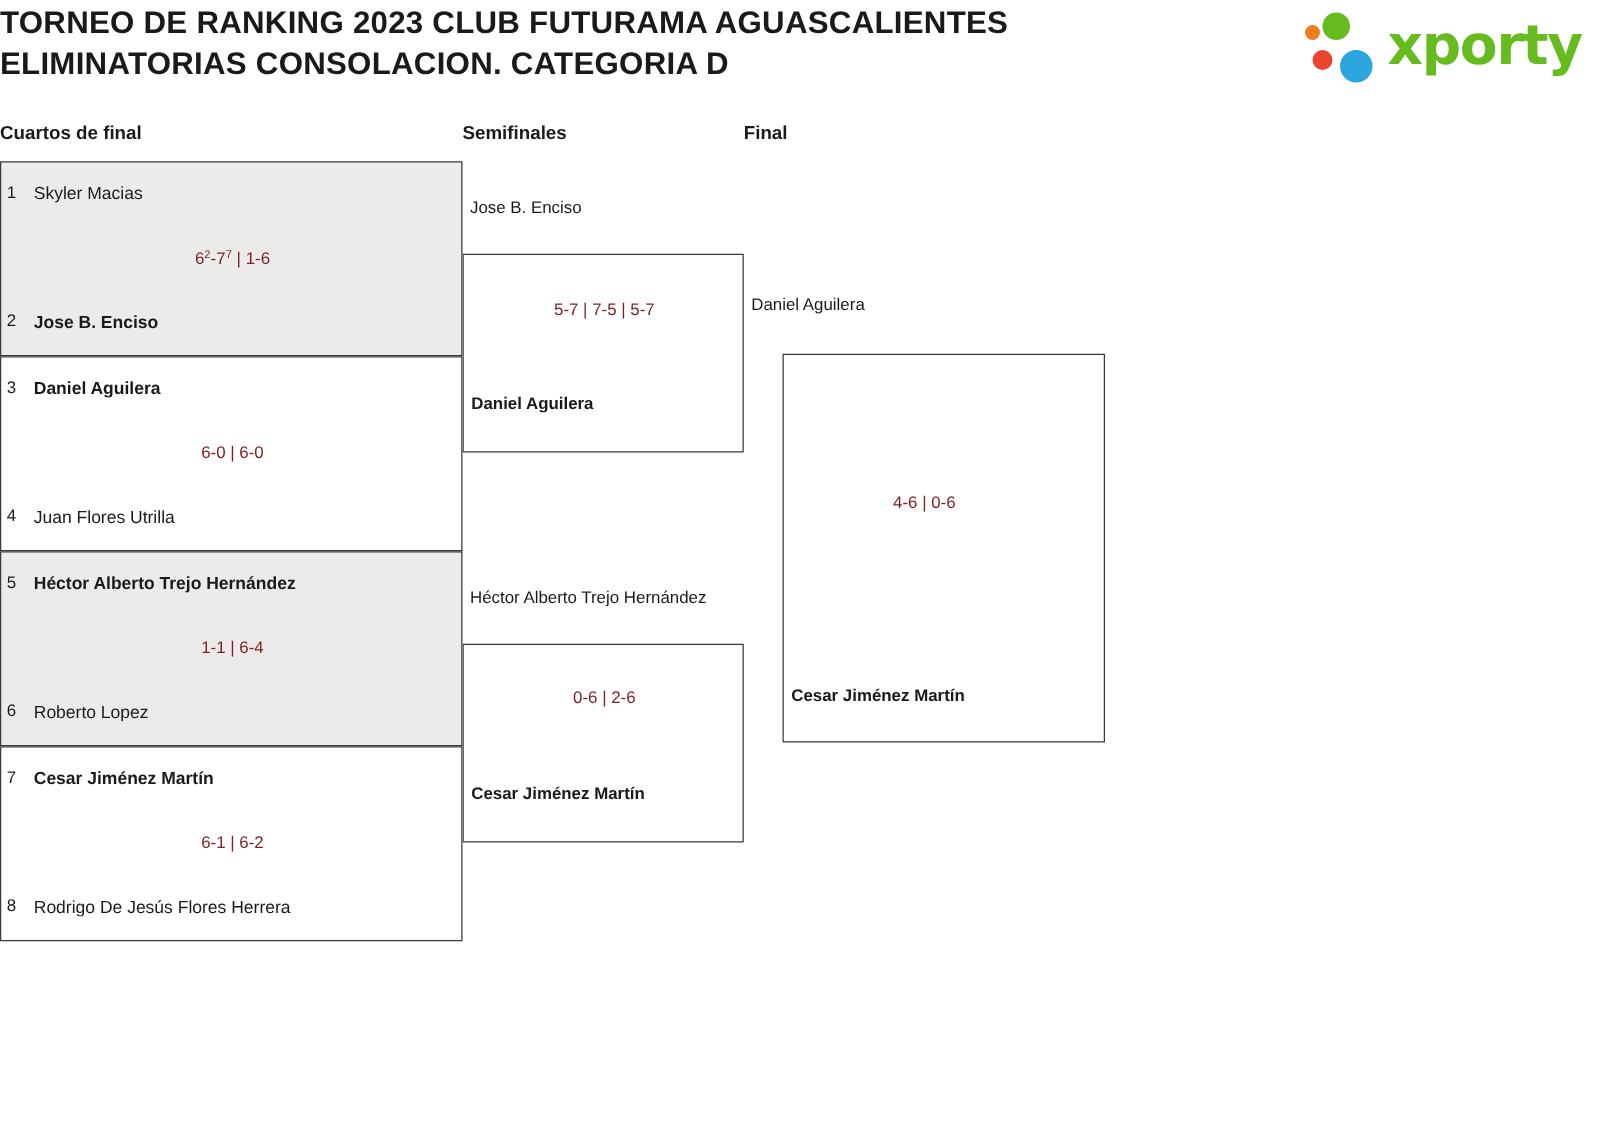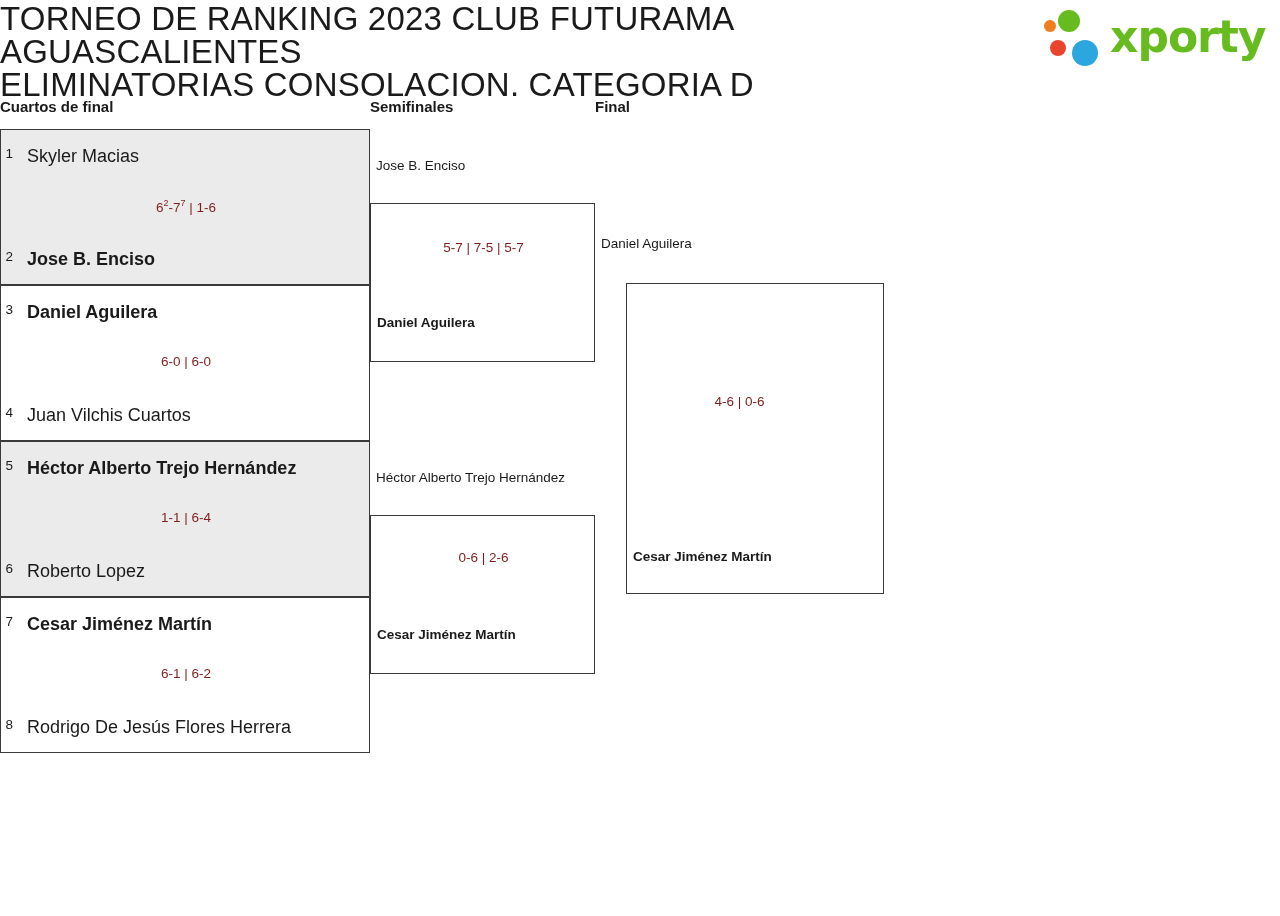--- a/index.html
+++ b/index.html
@@ -22,22 +22,22 @@
     left: 0;
     top: 0;
     width: 1280px;
     height: 78px;
   }
   #tournament-title {
     position: absolute;
     left: 0;
     top: 2px;
     width: 1040px;
-    font-size: 33px;
-    font-weight: normal;
+    font-size: 25px;
+    font-weight: bold;
     line-height: 33px;
     letter-spacing: 0.2px;
     color: #1a1a1a;
     white-space: pre-line;
   }
 
   
   #logo {
     position: absolute;
     right: 6px;
@@ -92,21 +92,21 @@
 
   .seed {
     position: absolute;
     font-size: 13.5px;
     color: #1a1a1a;
     text-align: right;
     width: 16px;
   }
   .player {
     position: absolute;
-    font-size: 18px;
+    font-size: 14px;
     color: #1a1a1a;
     white-space: nowrap;
     overflow: hidden;
   }
   .player.winner { font-weight: bold; }
   .score {
     position: absolute;
     font-size: 13.5px;
     color: #7f1d1d;
     text-align: center;
@@ -153,21 +153,21 @@
   <div class="score" style="left:0px; top:68px; width:370px;">6<sup>2</sup>-7<sup>7</sup> | 1-6</div>
   <div class="seed" style="left:-4px; top:119px;">2</div>
   <div class="player winner" style="left:26px; top:119px; width:330px;">Jose B. Enciso</div>
 </div>
 
 <div class="match plain" style="left:0px; top:285px; width:370px; height:156px;">
   <div class="seed" style="left:-4px; top:16px;">3</div>
   <div class="player winner" style="left:26px; top:16px; width:330px;">Daniel Aguilera</div>
   <div class="score" style="left:0px; top:68px; width:370px;text-align:center;">6-0 | 6-0</div>
   <div class="seed" style="left:-4px; top:119px;">4</div>
-  <div class="player" style="left:26px; top:119px; width:330px;">Juan Vilchis Cuartos</div>
+  <div class="player" style="left:26px; top:119px; width:330px;">Juan Flores Utrilla</div>
 </div>
 
 <div class="match shaded" style="left:0px; top:441px; width:370px; height:156px;">
   <div class="seed" style="left:-4px; top:16px;">5</div>
   <div class="player winner" style="left:26px; top:16px; width:330px;">Héctor Alberto Trejo Hernández</div>
   <div class="score" style="left:0px; top:68px; width:370px;">1-1 | 6-4</div>
   <div class="seed" style="left:-4px; top:119px;">6</div>
   <div class="player" style="left:26px; top:119px; width:330px;">Roberto Lopez</div>
 </div>
 

